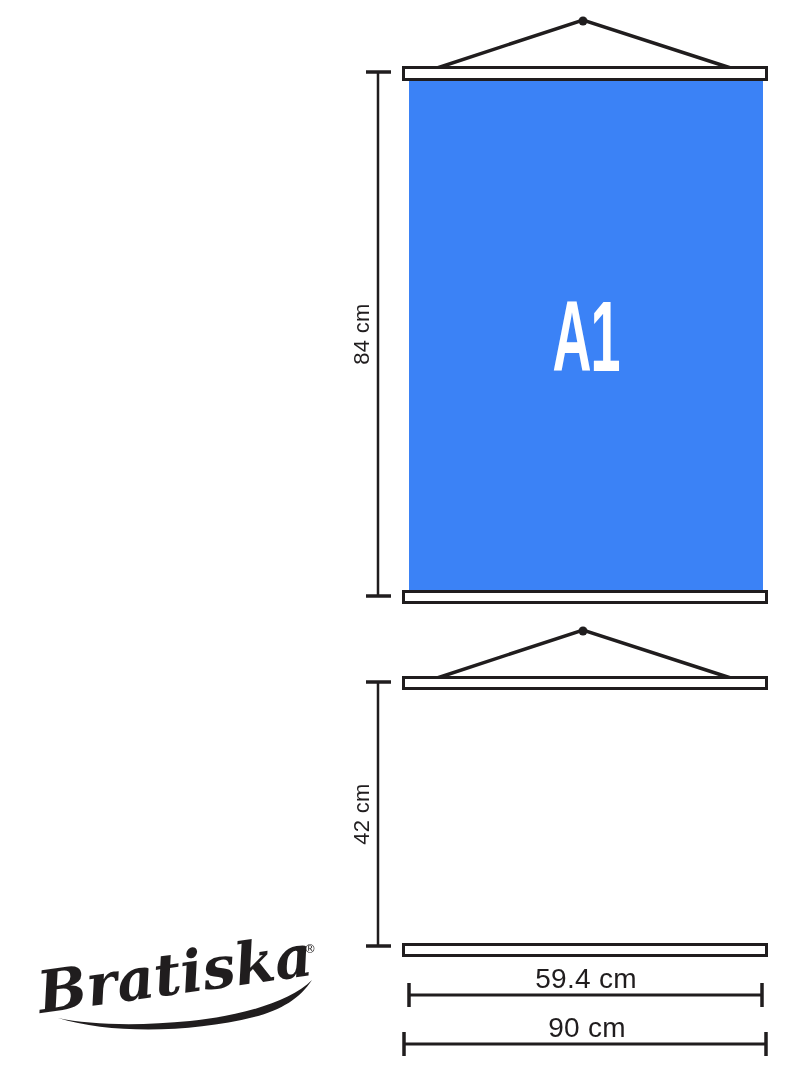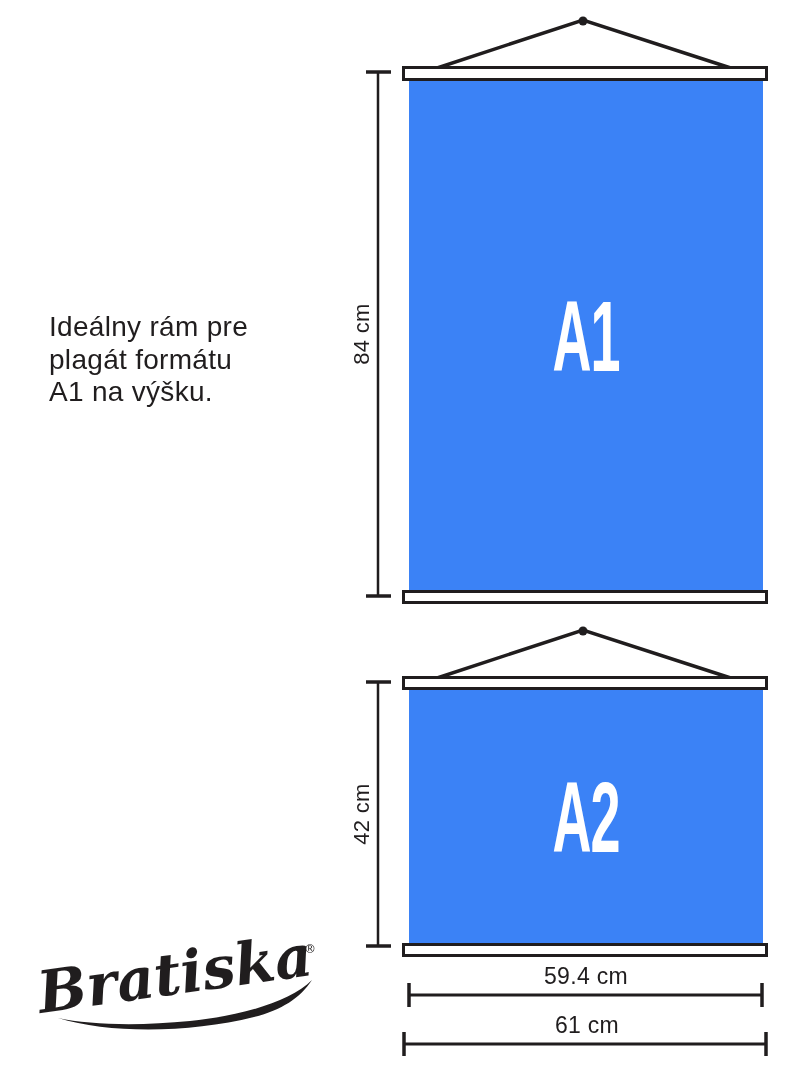--- a/index.html
+++ b/index.html
@@ -70,21 +70,21 @@
   }
   .dim-label.vertical {
     width: 80px; height: 24px;
     transform: rotate(-90deg);
     transform-origin: center center;
   }
   .dim-label.v-a1 { left: 321px; top: 322px; }
   .dim-label.v-a2 { left: 321px; top: 802px; }
   .dim-label.horizontal {
     width: 200px; height: 26px;
-    font-size: 23px;
+    font-size: 28px;
   }
   .dim-label.h-poster { left: 486px; top: 963px; }
   .dim-label.h-bar    { left: 487px; top: 1012px; }
 
   .logo {
     position: absolute;
     left: 38px; top: 930px;
     width: 282px; height: 104px;
   }
   .logo svg { width: 100%; height: 100%; }
@@ -125,40 +125,34 @@
       <line x1="409" y1="983" x2="409" y2="1007" stroke-width="3.5"></line>
       <line x1="762" y1="983" x2="762" y2="1007" stroke-width="3.5"></line>
     </g>
     <g stroke="#201d1e">
       <line x1="404" y1="1044" x2="766" y2="1044" stroke-width="3"></line>
       <line x1="404" y1="1032" x2="404" y2="1056" stroke-width="3.5"></line>
       <line x1="766" y1="1032" x2="766" y2="1056" stroke-width="3.5"></line>
     </g>
   </svg>
 
-  <p class="copy intro">Ideálny rám pre
-plagát formátu
-A1 na výšku.</p>
 
   <div class="poster a1">
     <span class="poster-label">A1</span>
   </div>
   <div class="bar a1-top"></div>
   <div class="bar a1-bottom"></div>
   <span class="dim-label vertical v-a1">84 cm</span>
 
-  <div class="poster a2">
-    <span class="poster-label">A2</span>
-  </div>
   <div class="bar a2-top"></div>
   <div class="bar a2-bottom"></div>
   <span class="dim-label vertical v-a2">42 cm</span>
 
   <span class="dim-label horizontal h-poster">59.4 cm</span>
-  <span class="dim-label horizontal h-bar">61 cm</span>
+  <span class="dim-label horizontal h-bar">90 cm</span>
 
   <div class="logo">
     <svg viewBox="0 0 282 104">
       <path d="M20,88 C72,104 152,103 216,87 C244,80 262,68 274,50 C252,72 202,86 152,91 C102,96 52,95 20,88 Z" fill="#201d1e"></path>
       <text x="138" y="64" text-anchor="middle" font-family="DejaVu Serif, serif" font-style="italic" font-weight="bold" font-size="58" fill="#201d1e" transform="rotate(-8 138 52)">Bratiska</text>
     </svg>
   </div>
   <span class="reg-mark">®</span>
 
 </div>

